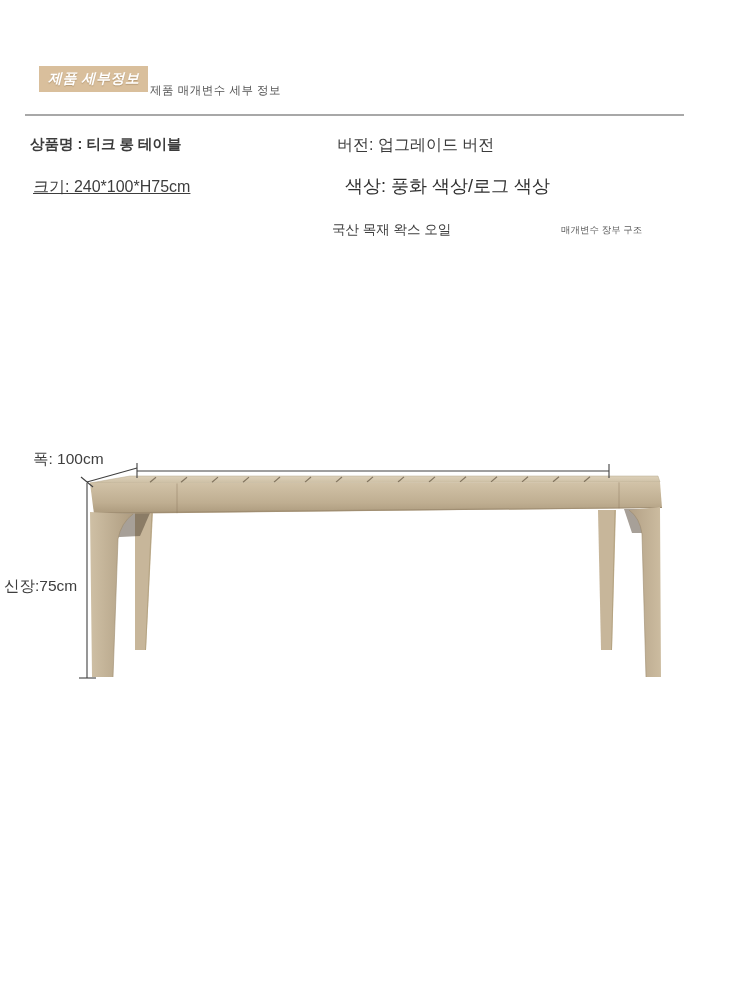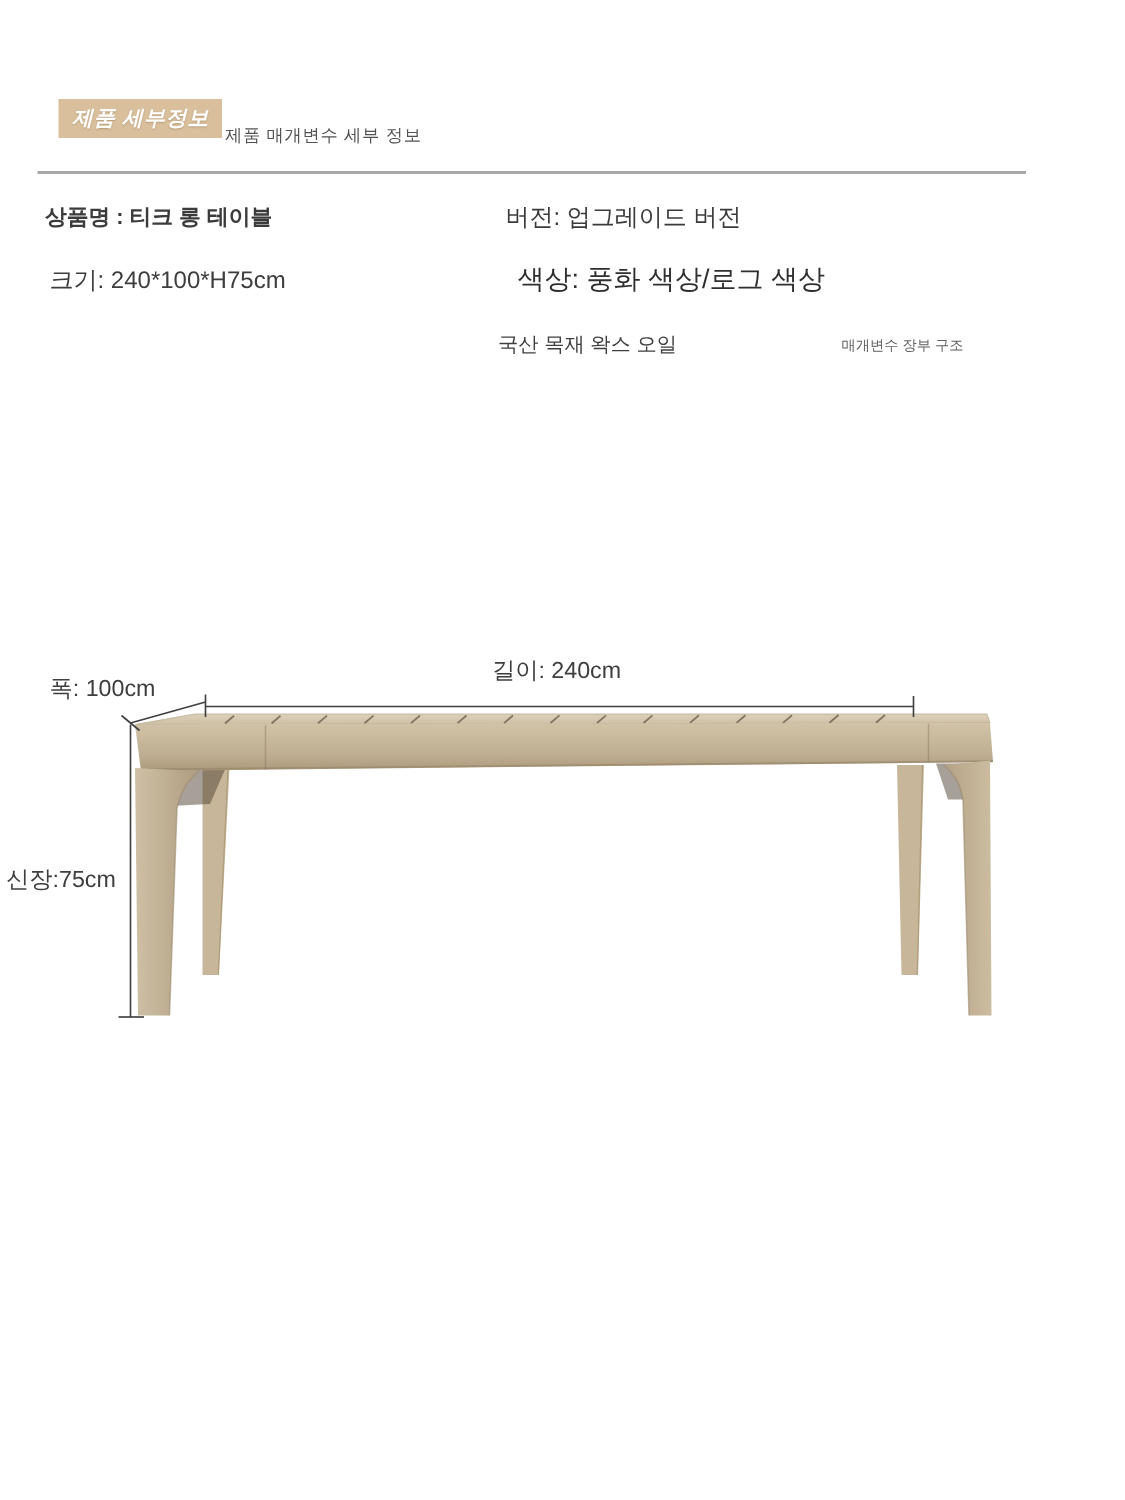--- a/index.html
+++ b/index.html
@@ -20,21 +20,21 @@
   }
   .divider{
     position:absolute;left:25px;top:114px;width:696px;height:2px;
     background:#a8a8a8;
   }
 
   
   .spec{position:absolute;white-space:nowrap;color:#3b3b3b;}
   .spec-r1l{left:30px;top:135px;font-size:14.5px;font-weight:bold;}
   .spec-r1r{left:337px;top:135px;font-size:16px;}
-  .spec-r2l{left:33px;top:177px;font-size:16px;color:#3d3d3d;}
+  .spec-r2l{left:33px;top:177px;font-size:16px;color:#3d3d3d;text-decoration:underline;}
   .spec-r2r{left:345px;top:174px;font-size:18px;font-weight:500;color:#2f2f2f;}
   .spec-r3l{left:27px;top:218px;font-size:19px;font-weight:500;color:#333333;}
   .spec-r3m{left:332px;top:221px;font-size:13.5px;font-weight:400;color:#3f3f3f;}
   .spec-r3r{left:561px;top:224px;font-size:9.5px;color:#606060;}
 
   
   .diagram-svg{position:absolute;left:0;top:430px;}
   .dim-label{position:absolute;font-size:15.5px;color:#3e3e3e;white-space:nowrap;}
   .dim-length{left:299px;top:437px;width:144px;text-align:center;}
   .dim-width{left:33px;top:449px;}
@@ -129,17 +129,16 @@
       <line x1="137" y1="471" x2="609" y2="471"></line>
       <line x1="137" y1="463" x2="137" y2="478"></line>
       <line x1="609" y1="464" x2="609" y2="478"></line>
       <line x1="137" y1="468" x2="87" y2="482"></line>
       <line x1="81" y1="477" x2="93" y2="487"></line>
       <line x1="87" y1="483" x2="87" y2="678"></line>
       <line x1="79" y1="678" x2="96" y2="678"></line>
     </g>
   </svg>
 
-  <div class="dim-label dim-length">길이: 240cm</div>
   <div class="dim-label dim-width">폭: 100cm</div>
   <div class="dim-label dim-height">신장:75cm</div>
 
 </div>
 
 </body></html>

